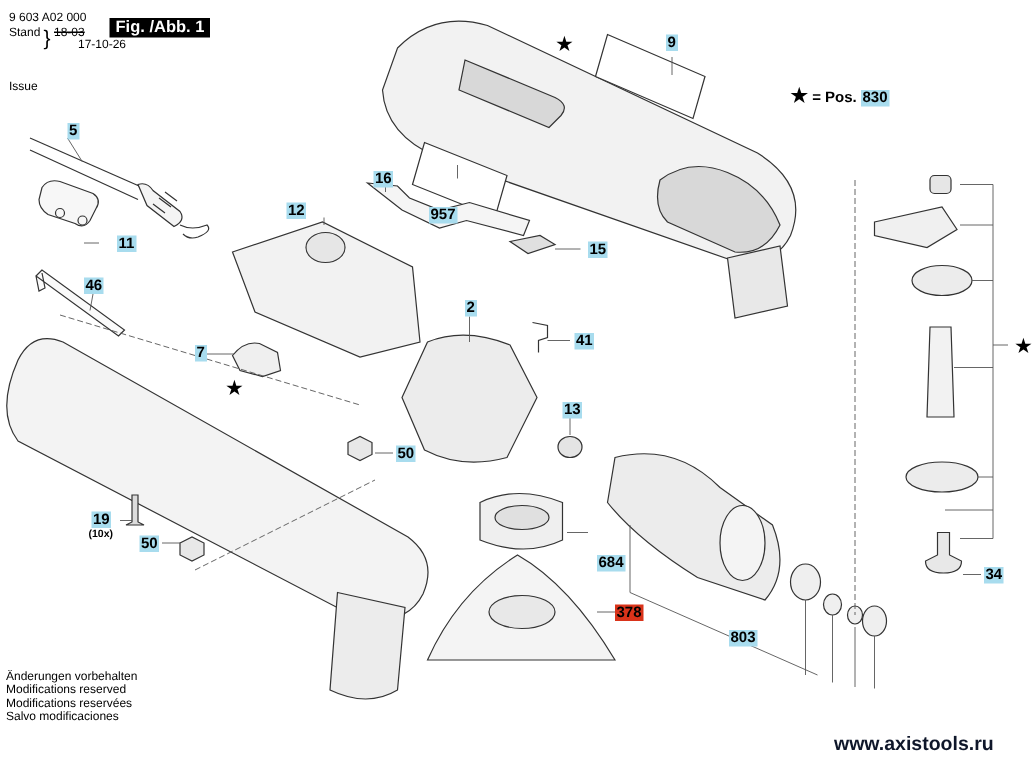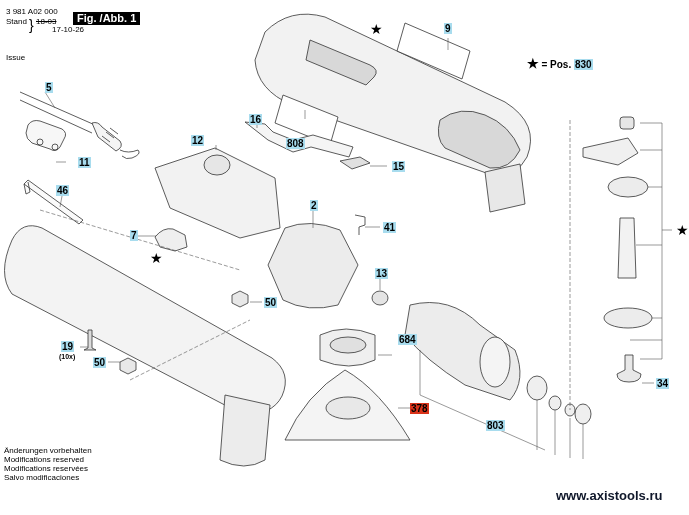--- a/index.html
+++ b/index.html
@@ -113,21 +113,21 @@
     <line x1="642" y1="383" x2="654" y2="383"></line>
     <path d="M420 350 l0 45 l125 55 M537 400 l0 50 M555 410 l0 45 M570 418 l0 40 M583 424 l0 35"></path>
     <path d="M640 123 l22 0 l0 236 l-22 0 M640 150 l22 0 M648 187 l14 0 M636 245 l26 0 M652 318 l10 0 M630 340 l32 0"></path>
     <line x1="662" y1="230" x2="672" y2="230"></line>
     <path d="M570 120 l0 290" stroke-dasharray="4 2"></path>
     <path d="M40 210 l200 60" stroke-dasharray="4 2"></path>
     <path d="M130 380 l120 -60" stroke-dasharray="4 2"></path>
   </g>
 </svg>
 
-<div class="hdr" style="left:6px;top:7px;">3 981 A02 000</div>
+<div class="hdr" style="left:6px;top:7px;">9 603 A02 000</div>
 <div class="hdr" style="left:6px;top:17px;">Stand</div>
 <div class="hdr" style="left:6px;top:25px;margin-top:28px;">Issue</div>
 <div class="hdr" style="left:29px;top:17px;font-size:14px;line-height:16px;">}</div>
 <div class="hdr" style="left:36px;top:17px;text-decoration:line-through;">18-03</div>
 <div class="hdr" style="left:52px;top:25px;">17-10-26</div>
 <div class="fig-badge">Fig. /Abb. 1</div>
 
 <div class="legend">
   <span class="star">★</span>
   <span>= Pos.</span>
@@ -136,32 +136,32 @@
 
 <div class="star-mark" style="left:370px;top:22px;">★</div>
 <div class="star-mark" style="left:150px;top:251px;">★</div>
 <div class="star-mark" style="left:676px;top:223px;">★</div>
 
 <div class="lbl" style="left:45px;top:82px;">5</div>
 <div class="lbl" style="left:78px;top:157px;">11</div>
 <div class="lbl" style="left:56px;top:185px;">46</div>
 <div class="lbl" style="left:191px;top:135px;">12</div>
 <div class="lbl" style="left:249px;top:114px;">16</div>
-<div class="lbl" style="left:286px;top:138px;">808</div>
+<div class="lbl" style="left:286px;top:138px;">957</div>
 <div class="lbl" style="left:444px;top:23px;">9</div>
 <div class="lbl" style="left:392px;top:161px;">15</div>
 <div class="lbl" style="left:130px;top:230px;">7</div>
 <div class="lbl" style="left:310px;top:200px;">2</div>
 <div class="lbl" style="left:383px;top:222px;">41</div>
 <div class="lbl" style="left:375px;top:268px;">13</div>
 <div class="lbl" style="left:264px;top:297px;">50</div>
 <div class="lbl" style="left:61px;top:341px;">19</div>
 <div class="note" style="left:59px;top:353px;">(10x)</div>
 <div class="lbl" style="left:93px;top:357px;">50</div>
-<div class="lbl" style="left:398px;top:334px;">684</div>
+<div class="lbl" style="left:398px;top:370px;">684</div>
 <div class="lbl hl" style="left:410px;top:403px;">378</div>
 <div class="lbl" style="left:486px;top:420px;">803</div>
 <div class="lbl" style="left:656px;top:378px;">34</div>
 
 <div class="footer">
   <div>Änderungen vorbehalten</div>
   <div>Modifications reserved</div>
   <div>Modifications reservées</div>
   <div>Salvo modificaciones</div>
 </div>

